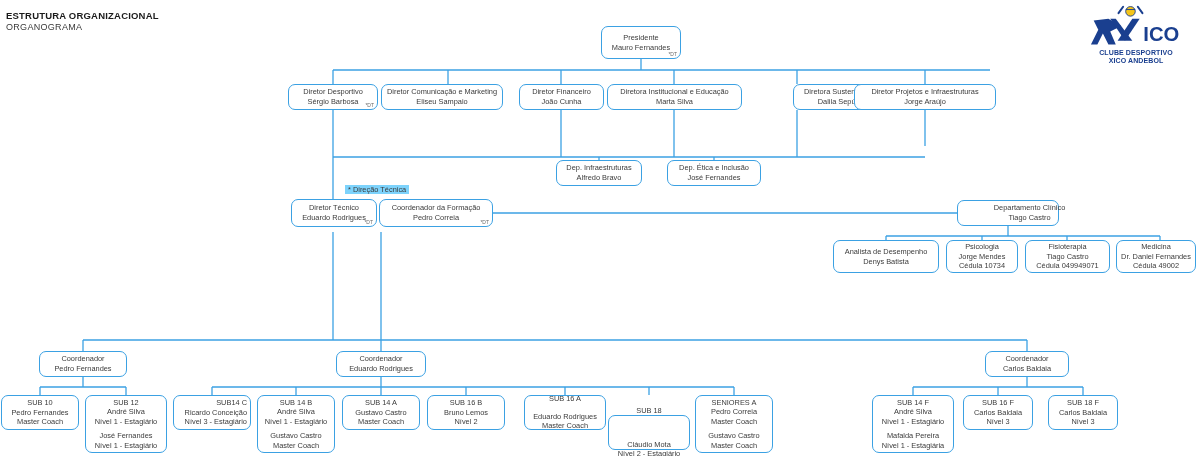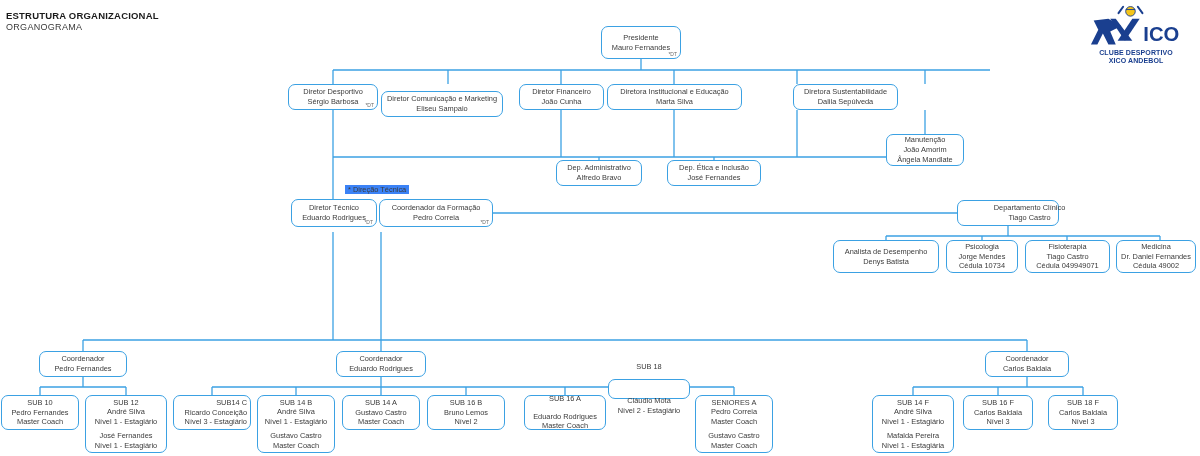--- a/index.html
+++ b/index.html
@@ -23,21 +23,21 @@
     position:absolute;box-sizing:border-box;
     border:1.3px solid #3ba1e3;border-radius:7px;background:#ffffff;
     display:flex;flex-direction:column;align-items:center;justify-content:center;
     text-align:center;font-size:7.4px;line-height:1.32;color:#3a3a3a;
     padding:2px 3px;z-index:2;
   }
   .node .ln{display:block;white-space:nowrap;}
   .node .grp{display:block;}
   .node .grp + .grp{margin-top:4px;}
   .node .dt{position:absolute;right:3px;bottom:0px;font-size:5px;color:#6b6b6b;}
-  .freelabel{position:absolute;font-size:7.4px;color:#3a3a3a;background:#3b82f6;
+  .freelabel{position:absolute;font-size:7.4px;color:#3a3a3a;background:#7dd3fc;
     padding:0 3px;z-index:3;white-space:nowrap;}
 </style>
 </head>
 <body>
 
 <div id="chart">
 
   <svg class="links" viewBox="0 0 1200 456">
     <g fill="none" stroke="#3ba1e3" stroke-width="1.3">
 
@@ -129,49 +129,48 @@
     <span class="ln">Mauro Fernandes</span>
     <span class="dt">*DT</span>
   </div>
 
   <div class="node" style="left:288px;top:84px;width:90px;height:26px;">
     <span class="ln">Diretor Desportivo</span>
     <span class="ln">Sérgio Barbosa</span>
     <span class="dt">*DT</span>
   </div>
 
-  <div class="node" style="left:381px;top:84px;width:122px;height:26px;margin-top:7px;">
+  <div class="node" style="left:381px;top:84px;width:122px;height:26px;">
     <span class="ln">Diretor Comunicação e Marketing</span>
     <span class="ln">Eliseu Sampaio</span>
   </div>
 
   <div class="node" style="left:519px;top:84px;width:85px;height:26px;">
     <span class="ln">Diretor Financeiro</span>
     <span class="ln">João Cunha</span>
   </div>
 
   <div class="node" style="left:607px;top:84px;width:135px;height:26px;">
     <span class="ln">Diretora Institucional e Educação</span>
     <span class="ln">Marta Silva</span>
   </div>
 
   <div class="node" style="left:745px;top:84px;width:105px;height:26px;margin-left:48px;">
     <span class="ln">Diretora Sustentabilidade</span>
     <span class="ln">Dalila Sepúlveda</span>
   </div>
 
-
-  <div class="node" style="left:886px;top:134px;width:78px;height:32px;">
-    <span class="ln">Manutenção</span>
-    <span class="ln">João Amorim</span>
-    <span class="ln">Ângela Mandlate</span>
-  </div>
+  <div class="node" style="left:854px;top:84px;width:142px;height:26px;">
+    <span class="ln">Diretor Projetos e Infraestruturas</span>
+    <span class="ln">Jorge Araújo</span>
+  </div>
+
 
   <div class="node" style="left:556px;top:160px;width:86px;height:26px;">
-    <span class="ln">Dep. Administrativo</span>
+    <span class="ln">Dep. Infraestruturas</span>
     <span class="ln">Alfredo Bravo</span>
   </div>
 
   <div class="node" style="left:667px;top:160px;width:94px;height:26px;">
     <span class="ln">Dep. Ética e Inclusão</span>
     <span class="ln">José Fernandes</span>
   </div>
 
   <div class="freelabel" style="left:345px;top:185px;">*  Direção Técnica</div>
 
@@ -281,21 +280,21 @@
           <span class="ln">Nível 2</span>
         </span>
       </div>
       <div class="node" style="left: 524px; top: 395px; width: 82px; height: 35px; gap: 8px;">
         <span class="ln">SUB 16 A</span>
         <span class="grp">
           <span class="ln">Eduardo Rodrigues</span>
           <span class="ln">Master Coach</span>
         </span>
       </div>
-      <div class="node" style="left: 608px; top: 379px; width: 82px; height: 20px; gap: 24px;">
+      <div class="node" style="left: 608px; top: 415px; width: 82px; height: 35px; gap: 24px;">
         <span class="ln">SUB 18</span>
         <span class="grp">
           <span class="ln">Cláudio Mota</span>
           <span class="ln">Nível 2 - Estagiário</span>
         </span>
       </div>
       <div class="node" style="left: 695px; top: 395px; width: 78px; height: 58px;">
         <span class="ln">SENIORES A</span>
         <span class="grp">
           <span class="ln">Pedro Correia</span>

